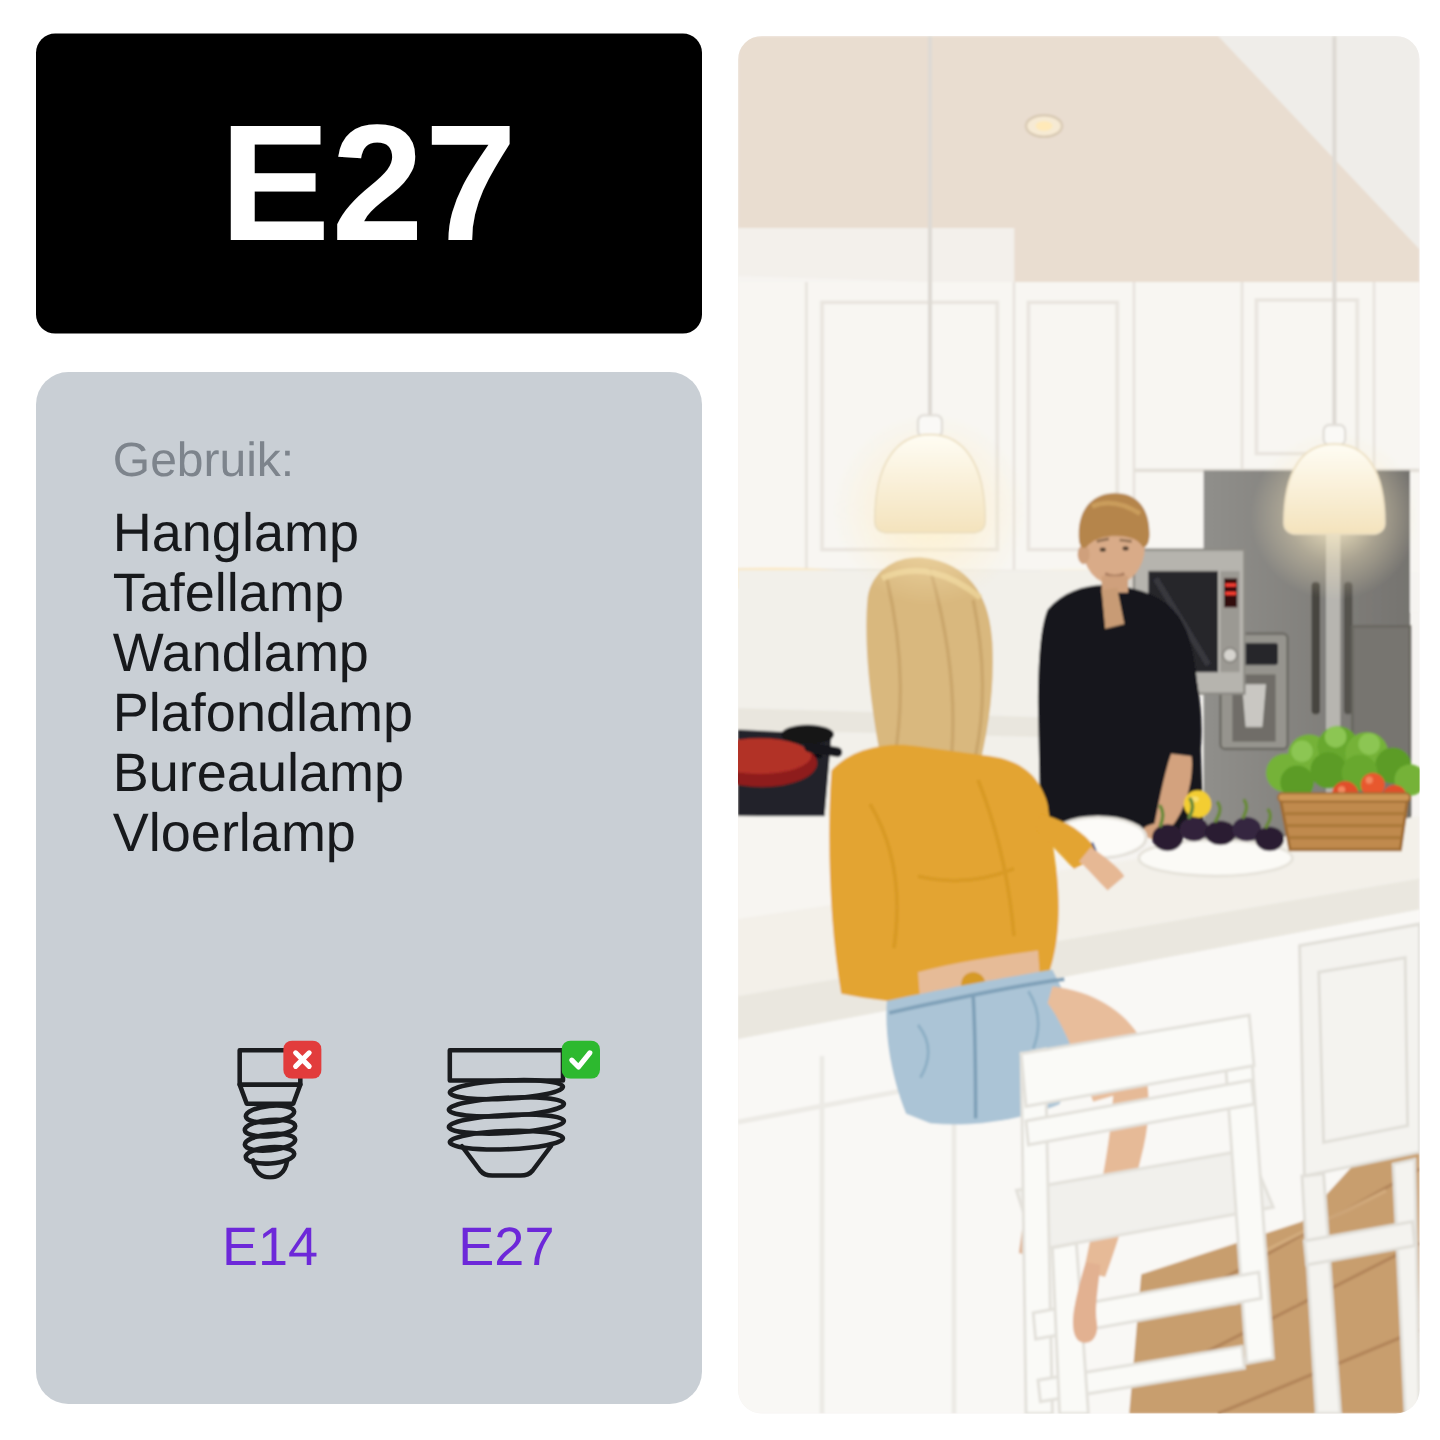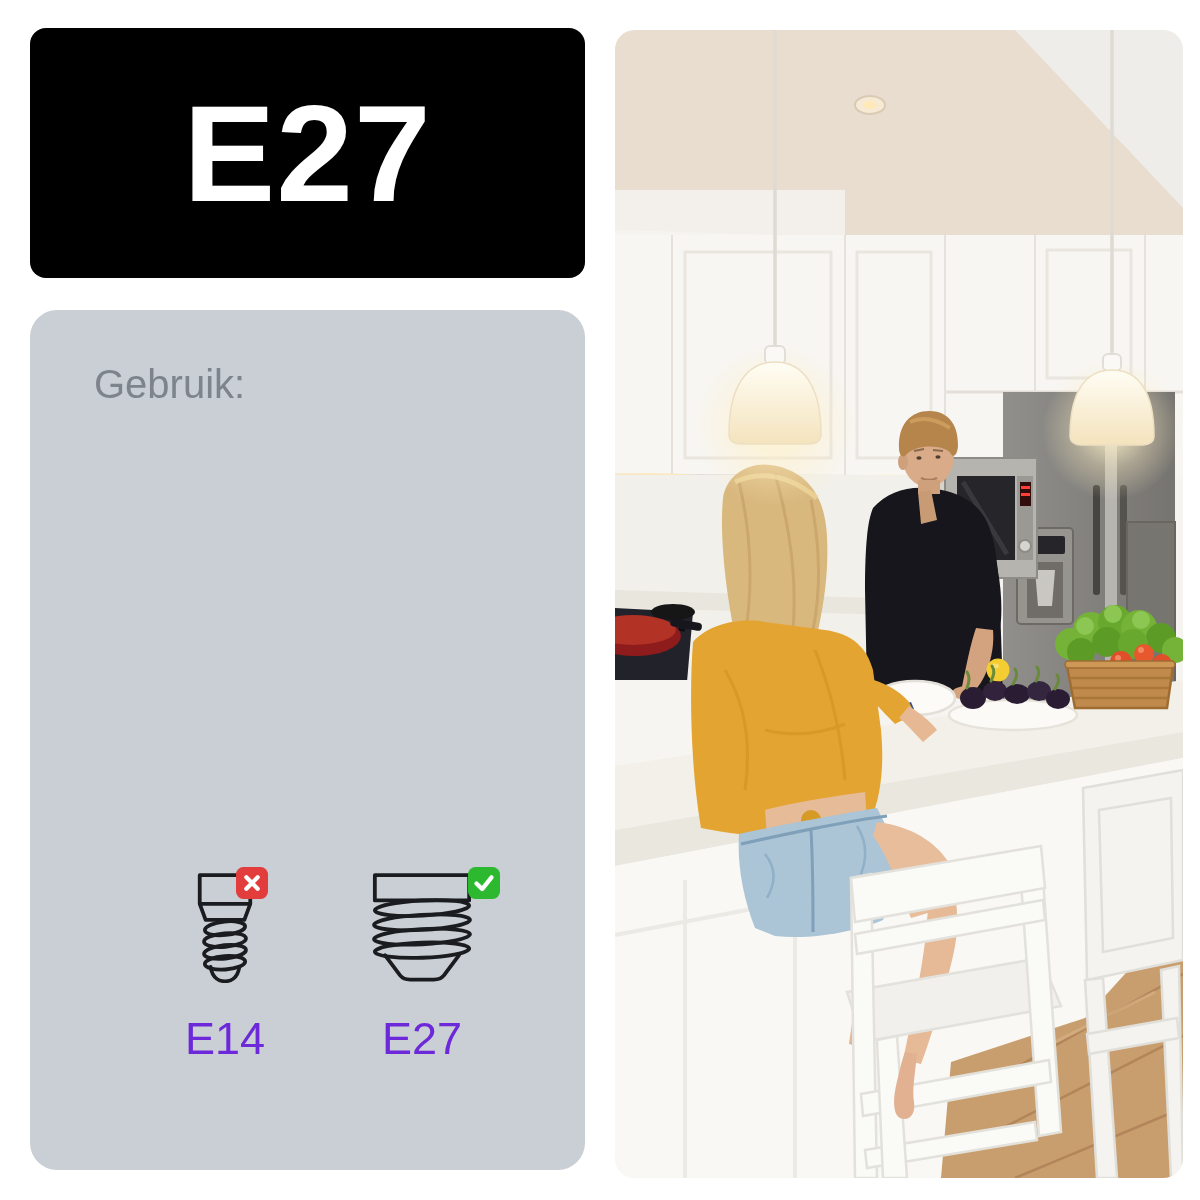--- a/index.html
+++ b/index.html
@@ -39,20 +39,28 @@
 </style>
 </head>
 <body>
 
 <div class="socket-badge">
   <span>E27</span>
 </div>
 
 <div class="info-panel">
   <p class="usage-title">Gebruik:</p>
+  <ul class="usage-list">
+    <li>Hanglamp</li>
+    <li>Tafellamp</li>
+    <li>Wandlamp</li>
+    <li>Plafondlamp</li>
+    <li>Bureaulamp</li>
+    <li>Vloerlamp</li>
+  </ul>
 
   <div class="fitting fitting-e14">
     <svg class="bulb" width="96" height="128" viewBox="0 0 100 152" fill="none" stroke="#1a1c1f" stroke-width="4.5" stroke-linejoin="round" stroke-linecap="round">
       <rect x="20" y="24" width="60" height="34"></rect>
       <path d="M20,58 L27,77 L73,77 L80,58"></path>
       <g>
         <ellipse cx="50" cy="87" rx="24" ry="8" transform="rotate(-6 50 87)"></ellipse>
         <ellipse cx="50" cy="101" rx="25" ry="8" transform="rotate(-5 50 101)"></ellipse>
         <ellipse cx="50" cy="115" rx="25" ry="8" transform="rotate(-6 50 115)"></ellipse>
         <ellipse cx="50" cy="128" rx="24" ry="8" transform="rotate(-4 50 128)"></ellipse>

